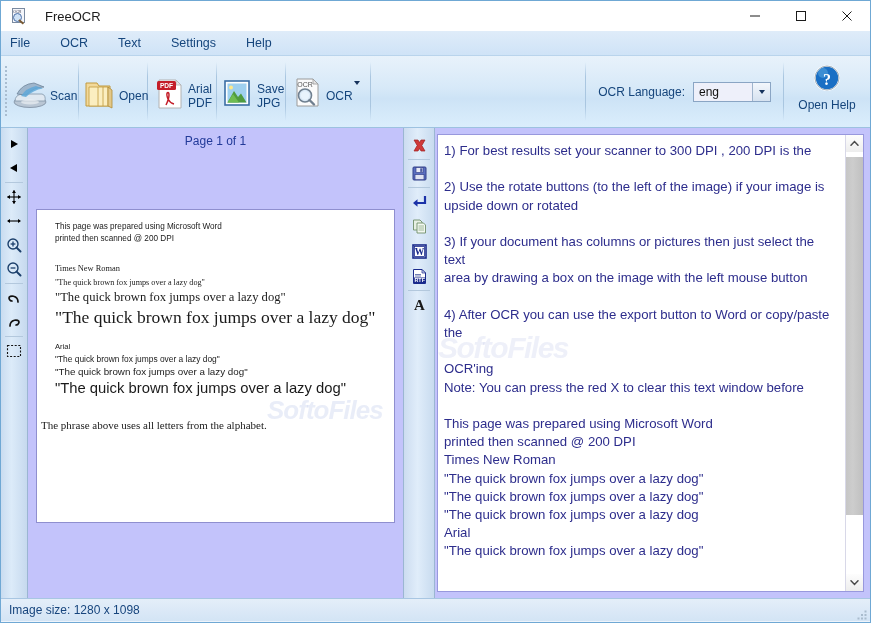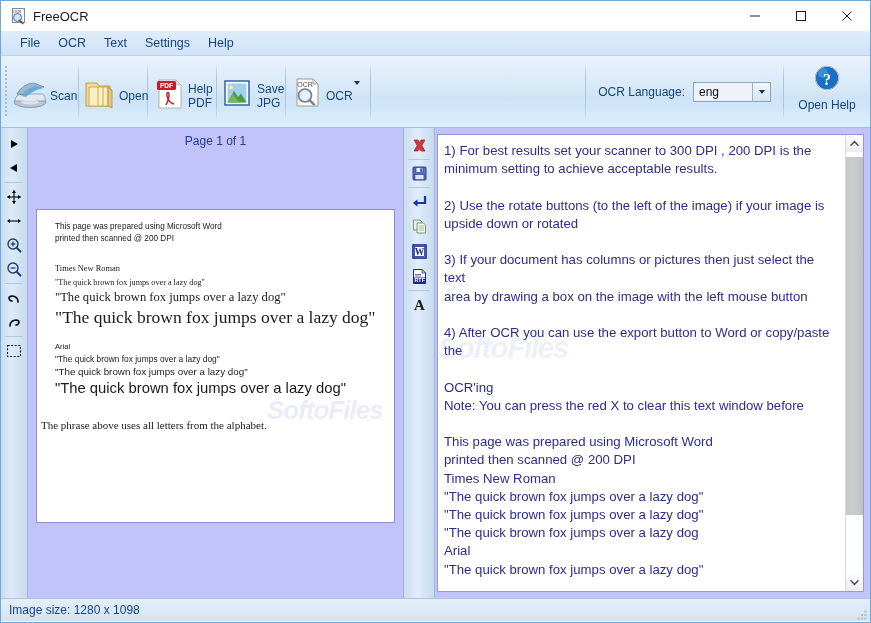--- a/index.html
+++ b/index.html
@@ -23,20 +23,21 @@
   }
 
   
   .titlebar {
     position: relative;
     height: 30px;
     background: #ffffff;
     display: flex;
     align-items: center;
     border-bottom: 0px;
+    gap: 12px;
   }
   .title-icon {
     width: 16px; height: 16px;
     margin-left: 9px; margin-right: 7px;
     position: relative;
     flex: none;
   }
   .title-icon .doc {
     position: absolute; left: 2px; top: 0px;
     width: 11px; height: 13px;
@@ -77,22 +78,22 @@
     color: #1b1b1b;
   }
   .winbtn svg { display: block; }
 
   
   .menubar {
     height: 24px;
     background: linear-gradient(to bottom, #dfecf9 0%, #cfe3f7 100%);
     display: flex;
     align-items: center;
-    padding-left: 10px;
     border-bottom: 1px solid #b9d4ec;
+    gap: 12px;
   }
   .menu-item {
     font-size: 12.5px;
     color: #16467d;
     padding: 3px 9px;
     font-family: "Liberation Sans", sans-serif;
     white-space: nowrap;
   }
 
   
@@ -417,21 +418,21 @@
     <div class="tb-btn">
       <div class="tb-icon">
         <svg width="40" height="38" viewBox="0 0 40 38">
           <path d="M11 5 L28 5 L33 10 L33 33 L11 33 Z" fill="#ffffff" stroke="#b2b2b2" stroke-width="1"></path>
           <path d="M28 5 L28 10 L33 10 Z" fill="#e4e4e4" stroke="#b2b2b2" stroke-width="0.8"></path>
           <rect x="9" y="6" width="19" height="9" rx="1.5" fill="#c41e29"></rect>
           <text x="18.5" y="13" font-size="6.6" font-family="Liberation Sans, sans-serif" font-weight="bold" fill="#ffffff" text-anchor="middle">PDF</text>
           <path d="M18 30 Q21 24 21 20 Q21 17 19.5 17.6 Q18 19 20 24 Q22 28 26 29" fill="none" stroke="#c41e29" stroke-width="1.5"></path>
         </svg>
       </div>
-      <div class="lbl">Help PDF</div>
+      <div class="lbl">Arial PDF</div>
     </div>
     <div class="tb-sep"></div>
 
     <div class="tb-btn">
       <div class="tb-icon">
         <svg width="40" height="38" viewBox="0 0 40 38">
           <rect x="8" y="6" width="24" height="24" fill="#ffffff" stroke="#3b6ea5" stroke-width="1.6"></rect>
           <rect x="10.5" y="8.5" width="19" height="19" fill="#9fd0ef"></rect>
           <path d="M10.5 27.5 L17 16 L21 22 L24 18.5 L29.5 27.5 Z" fill="#4f9b3f"></path>
           <path d="M10.5 27.5 L16 19 L22 27.5 Z" fill="#6fbc52"></path>
@@ -627,21 +628,20 @@
         <svg width="17" height="17" viewBox="0 0 17 17">
           <text x="8.5" y="14" font-size="15" font-family="Liberation Serif, serif" font-weight="bold" fill="#1a1a1a" text-anchor="middle">A</text>
         </svg>
       </div>
     </div>
 
     <div class="textwrap">
       <div class="textbox">
         <div class="textarea" id="txt-lines">
             <div class="txt-line">1) For best results set your scanner to 300 DPI , 200 DPI is the</div>
-            <div class="txt-line">minimum setting to achieve acceptable results.</div>
             <div class="txt-line">&nbsp;</div>
             <div class="txt-line">2) Use the rotate buttons (to the left of the image) if your image is</div>
             <div class="txt-line">upside down or rotated</div>
             <div class="txt-line">&nbsp;</div>
             <div class="txt-line">3) If your document has columns or pictures then just select the text</div>
             <div class="txt-line">area by drawing a box on the image with the left mouse button</div>
             <div class="txt-line">&nbsp;</div>
             <div class="txt-line">4) After OCR you can use the export button to Word or copy/paste the</div>
             <div class="txt-line">&nbsp;</div>
             <div class="txt-line">OCR'ing</div>

